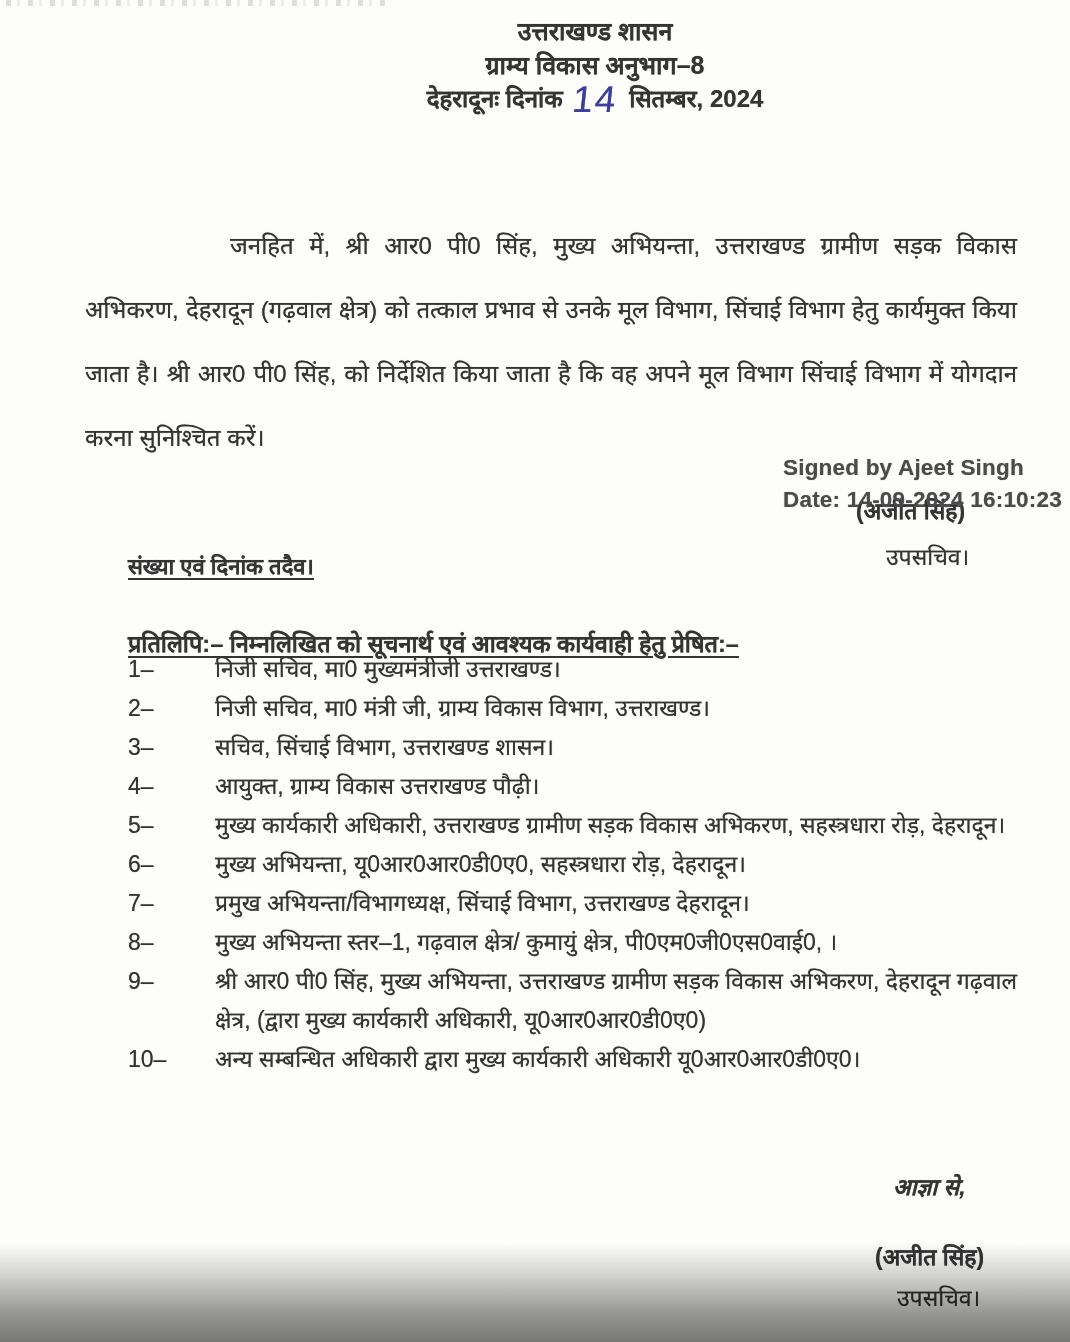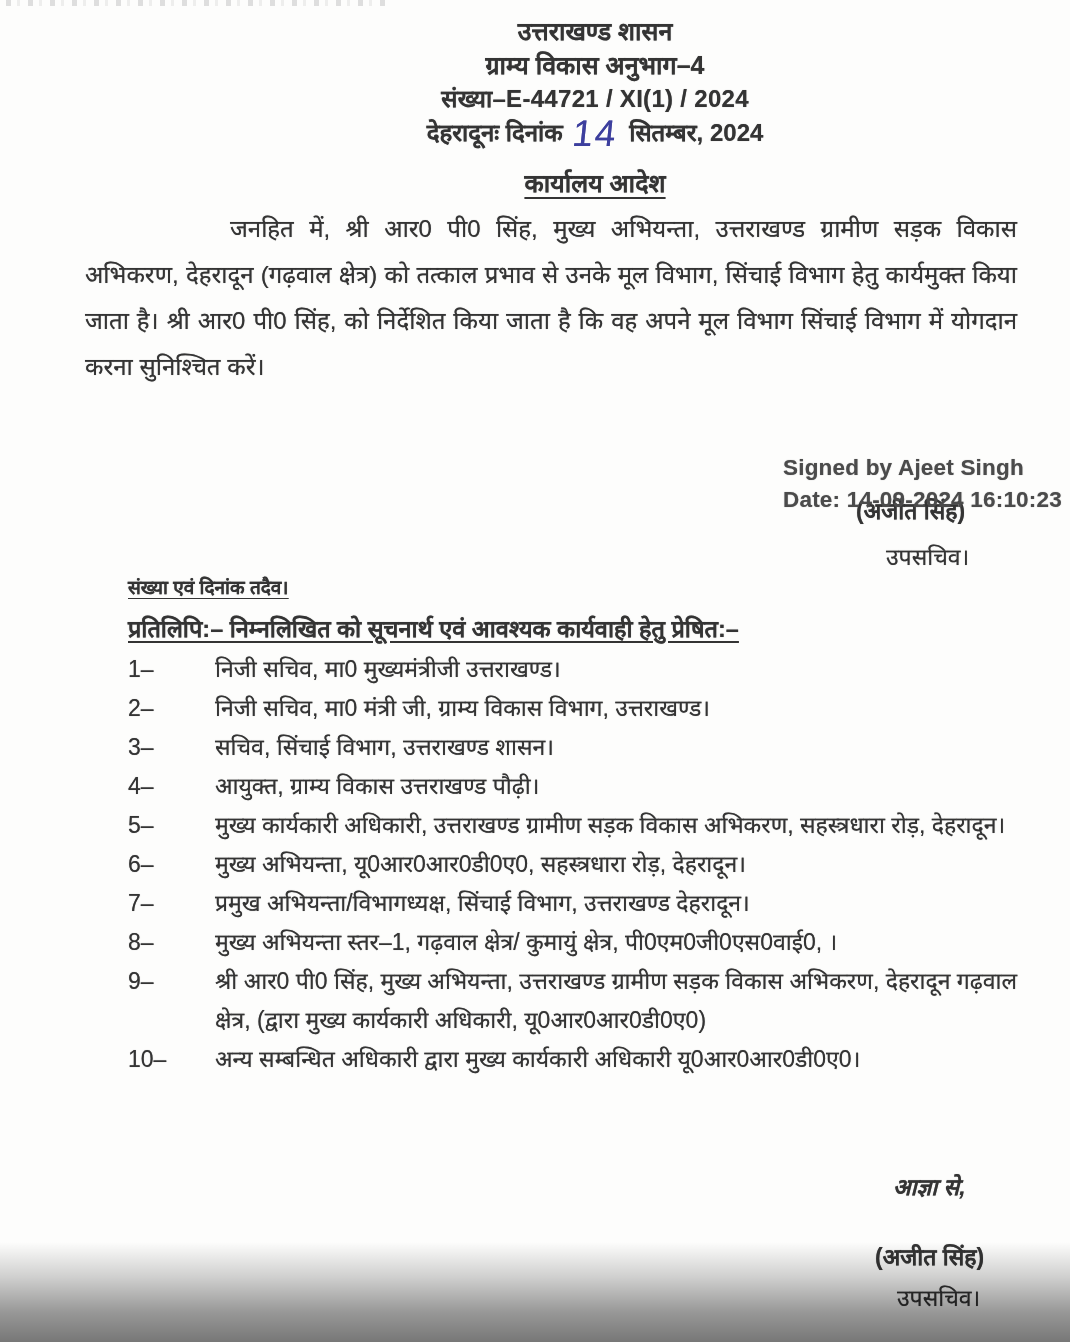--- a/index.html
+++ b/index.html
@@ -44,22 +44,22 @@
     padding:0 4px;
   }
   .office-order{
     margin-top:16px;
     font-size:25px;
     text-decoration:underline;
     text-underline-offset:5px;
   }
 
   .para{
-    position:absolute;left:85px;top:206px;width:932px;
-    font-size:24px;line-height:46px;
+    position:absolute;left:85px;top:214px;width:932px;
+    font-size:24px;line-height:64px;
     text-align:justify;
     text-indent:145px;
   }
 
   .digisig{
     position:absolute;left:783px;top:452px;width:300px;
     font-size:22.5px;line-height:32px;
     font-weight:bold;color:#4b4b4b;
     letter-spacing:.2px;
     white-space:nowrap;
@@ -70,27 +70,27 @@
     position:absolute;left:856px;top:494px;
     font-size:23px;font-weight:bold;
     z-index:2;white-space:nowrap;
   }
   .sig-desig-top{
     position:absolute;left:886px;top:540px;
     font-size:23px;white-space:nowrap;
   }
 
   .copy-head-1{
-    position:absolute;left:128px;top:574px;
-    font-size:19px;font-weight:bold;
+    position:absolute;left:128px;top:550px;
+    font-size:22px;font-weight:bold;
     text-decoration:underline;text-underline-offset:4px;
     white-space:nowrap;
   }
   .copy-head-2{
-    position:absolute;left:128px;top:612px;
+    position:absolute;left:128px;top:627px;
     font-size:23.5px;font-weight:bold;
     text-decoration:underline;text-underline-offset:4px;
     white-space:nowrap;
   }
 
   .copy-list{
     position:absolute;left:128px;top:650px;width:902px;
     list-style:none;margin:0;padding:0;
     font-size:23px;line-height:39px;
   }
@@ -122,24 +122,22 @@
 </style>
 </head>
 <body>
 
 <div id="page">
 
   <div class="artifact-top"></div>
 
   <div class="header ink">
     <div class="hline">उत्तराखण्ड शासन</div>
-    <div class="hline">ग्राम्य विकास अनुभाग–4</div>
-    <div class="hline ref-line">संख्या–E-44721 / XI(1) / 2024</div>
+    <div class="hline">ग्राम्य विकास अनुभाग–8</div>
     <div class="hline date-line"><span>देहरादूनः  दिनांक</span> <span class="hand-day">14</span> <span>सितम्बर, 2024</span></div>
-    <div class="office-order">कार्यालय आदेश</div>
   </div>
 
   <div class="para ink">जनहित में, श्री आर0 पी0 सिंह, मुख्य अभियन्ता, उत्तराखण्ड ग्रामीण सड़क विकास अभिकरण, देहरादून (गढ़वाल क्षेत्र) को तत्काल प्रभाव से उनके मूल विभाग, सिंचाई विभाग हेतु कार्यमुक्त किया जाता है।  श्री आर0 पी0 सिंह, को निर्देशित किया जाता है कि वह अपने मूल विभाग सिंचाई विभाग में योगदान करना सुनिश्चित करें।</div>
 
   <div class="digisig">
     <div>Signed by Ajeet Singh</div>
     <div>Date: 14-09-2024 16:10:23</div>
   </div>
   <div class="sig-name-top ink">(अजीत सिंह)</div>
   <div class="sig-desig-top ink">उपसचिव।</div>

